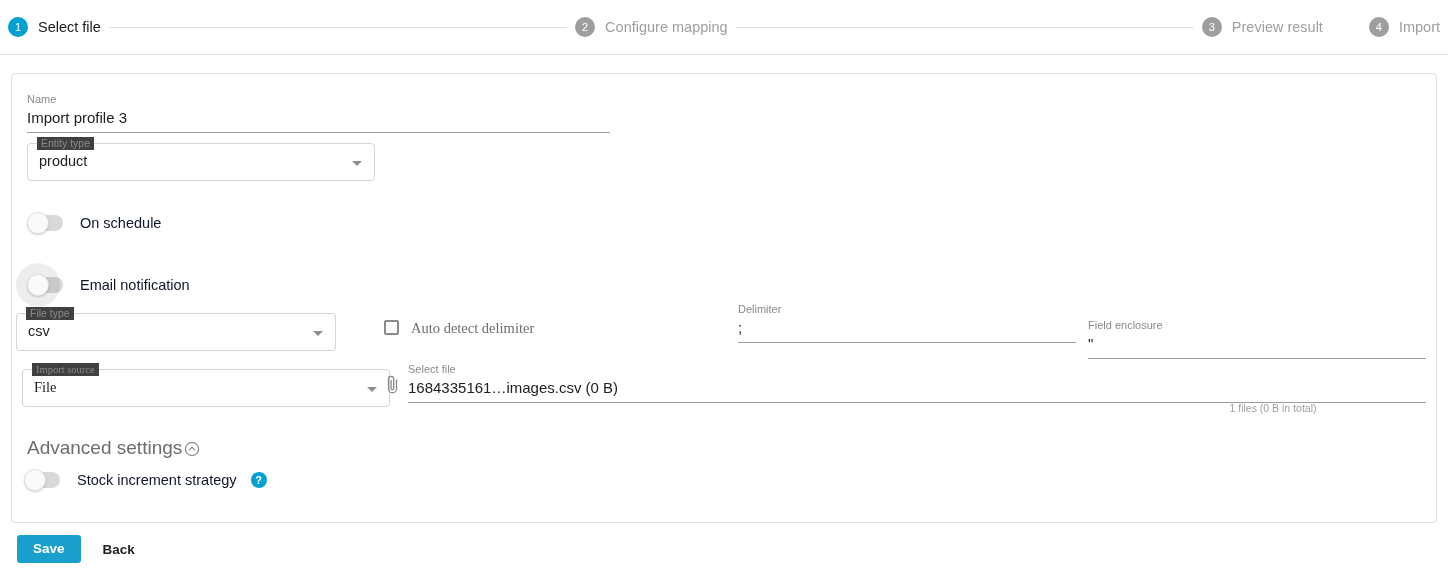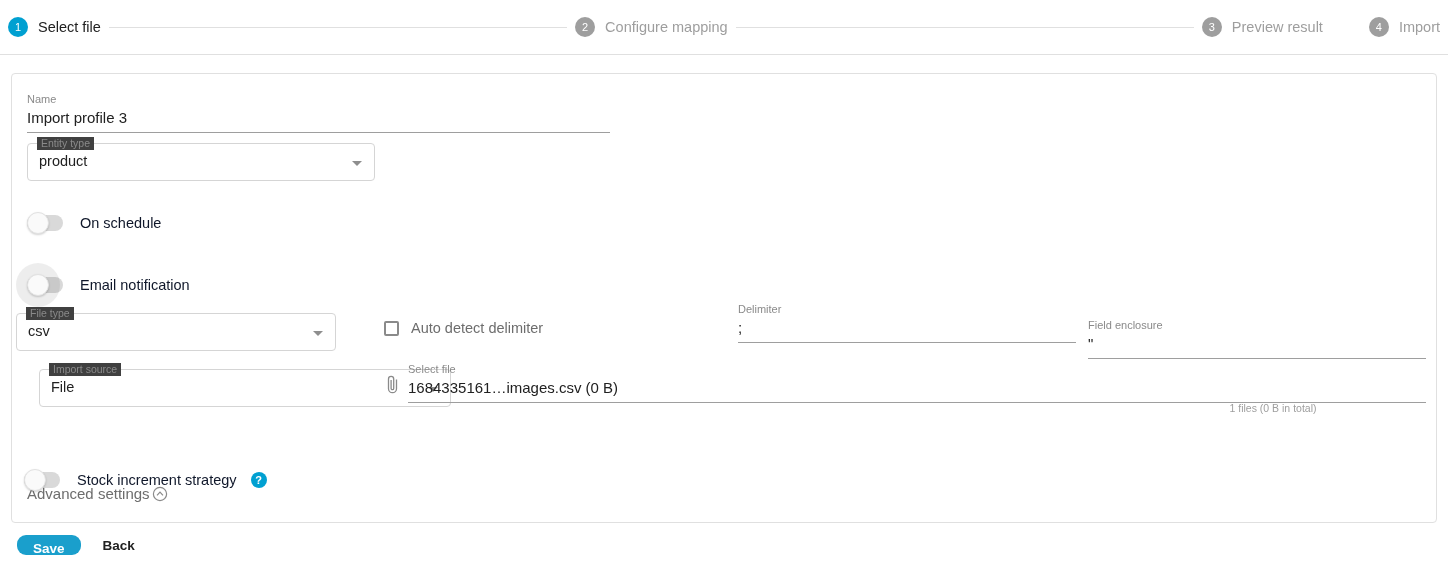--- a/index.html
+++ b/index.html
@@ -157,21 +157,22 @@
     margin-left: 17px;
     font-size: 14.5px;
     color: #0f172a;
     white-space: nowrap;
   }
 
   
   .checkbox-row {
     position: absolute;
     display: flex;
-    align-items: center;
+    align-items: flex-start;
+    font-family: Liberation Serif, serif;
   }
   .checkbox-box {
     width: 15px; height: 15px;
     border: 2px solid #8a8a8a;
     border-radius: 2px;
     flex: 0 0 auto;
   }
   .checkbox-label {
     margin-left: 12px;
     font-size: 14.5px;
@@ -183,24 +184,23 @@
   .files-total {
     position: absolute;
     font-size: 10.5px;
     color: #9e9e9e;
     text-align: center;
   }
   .adv-settings {
     position: absolute;
     display: flex;
     align-items: center;
-    font-size: 15px;
+    font-size: 19px;
     color: #6d6d6d;
     cursor: pointer;
-    margin-top: 48px;
   }
   .chev-circle {
     margin-left: 2px;
     width: 16px; height: 16px;
     display: inline-block;
   }
   .help-badge {
     margin-left: 14px;
     width: 16px; height: 16px;
     border-radius: 50%;
@@ -221,26 +221,26 @@
   .footer {
     position: absolute;
     left: 17px; top: 535px;
     display: flex;
     align-items: center;
   }
   .btn-save {
     background: #1a9fcc;
     color: #fff;
     border: none;
-    border-radius: 9px;
+    border-radius: 3px;
     font-family: "Liberation Sans", sans-serif;
     font-size: 13.5px;
     font-weight: bold;
     padding: 0 16px;
-    height: 20px;
+    height: 28px;
     line-height: 28px;
     cursor: pointer;
   }
   .btn-back {
     background: none;
     border: none;
     font-family: "Liberation Sans", sans-serif;
     font-size: 13.5px;
     font-weight: bold;
     color: #212121;
@@ -323,21 +323,21 @@
   <span class="fill-value">;</span>
   <div class="fill-underline"></div>
 </div>
 
 <div class="fill-field" style="left:1088px; top:318px; width:338px;">
   <span class="fill-label">Field enclosure</span>
   <span class="fill-value">"</span>
   <div class="fill-underline"></div>
 </div>
 
-<div class="outlined" style="left:39px; top:369px; width:412px;">
+<div class="outlined" style="left:22px; top:369px; width:368px;font-family:Liberation Serif, serif;">
   <span class="legend">Import source</span>
   <span class="sel-value">File</span>
   <span class="caret"></span>
 </div>
 
 <span class="clip" style="left:384px; top:374px;">
   <svg width="18" height="22" viewBox="0 0 18 22" fill="none" stroke="#8a8a8a" stroke-width="1.3">
     <path d="M12.5 5.5v9.2a4 4 0 0 1-8 0V5a2.6 2.6 0 0 1 5.2 0v9.4a1.3 1.3 0 0 1-2.6 0V6"></path>
   </svg>
 </span>

